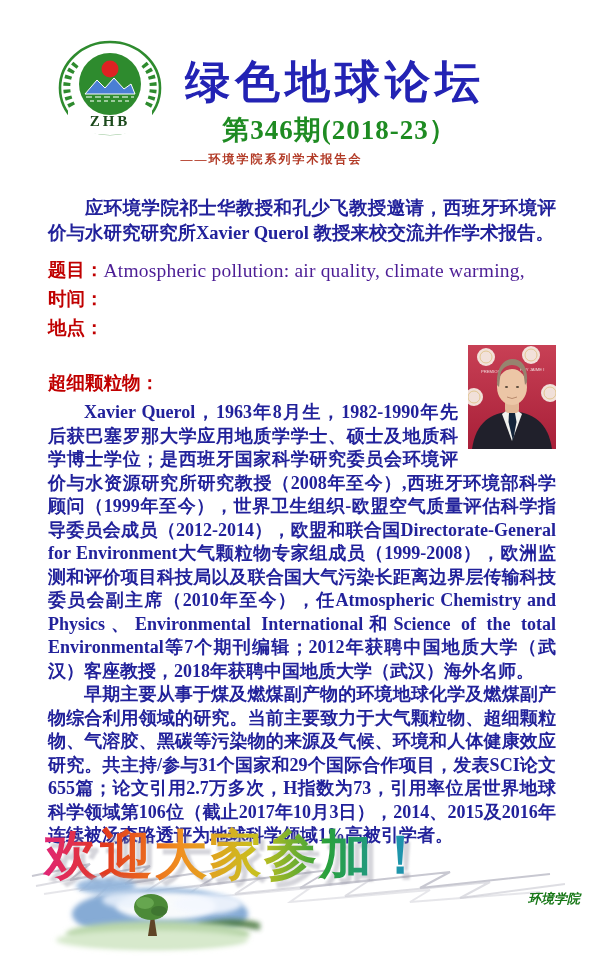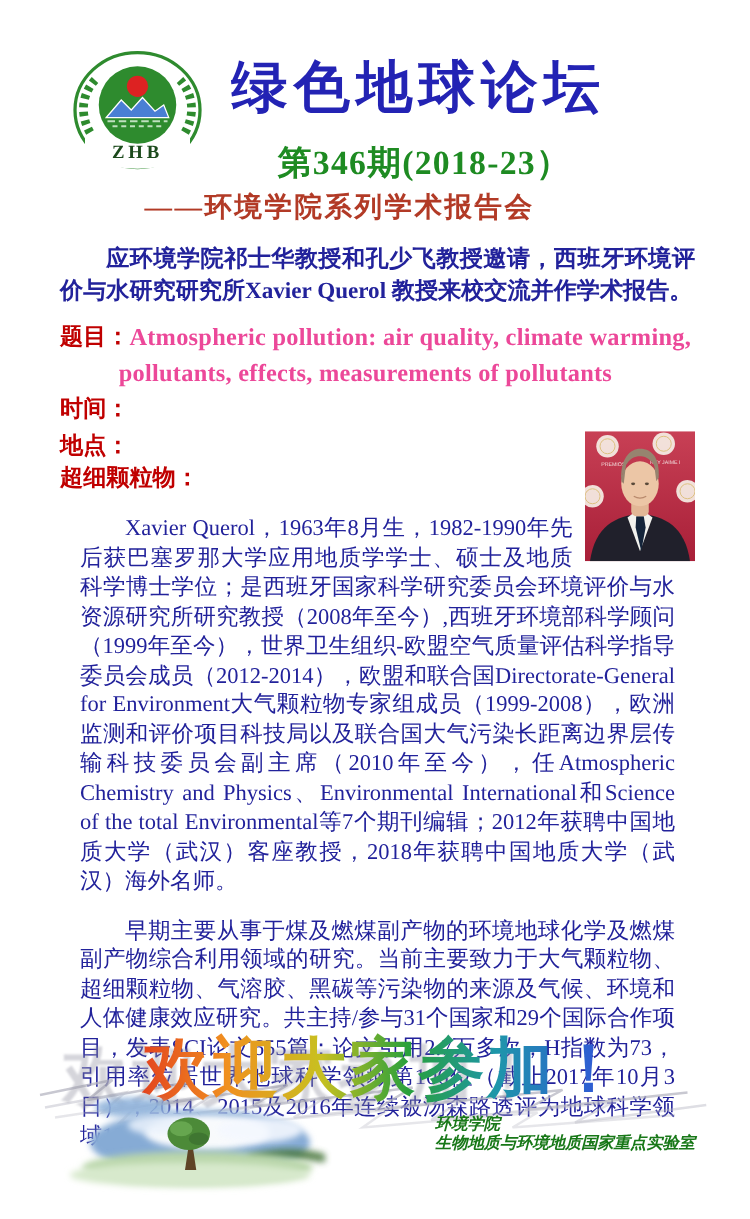--- a/index.html
+++ b/index.html
@@ -1,55 +1,55 @@
 <!DOCTYPE html>
 <html><head>
 <meta charset="utf-8">
 <style>
   html,body{margin:0;padding:0;background:#ffffff;}
   .poster{position:relative;width:600px;height:975px;background:#ffffff;overflow:hidden;
           font-family:"Liberation Serif","DejaVu Serif",serif;}
   
   .logo{position:absolute;left:56px;top:40px;width:108px;height:96px;}
-  .title-cn{position:absolute;top:40px;left:0;width:600px;box-sizing:border-box;padding-left:70px;
+  .title-cn{position:absolute;top:52px;left:0;width:600px;box-sizing:border-box;padding-left:70px;
             text-align:center;font-size:45px;font-weight:bold;letter-spacing:5px;color:#2323b4;
             font-family:"Liberation Serif","DejaVu Serif",serif;}
   .period{position:absolute;top:112px;left:0;width:600px;box-sizing:border-box;padding-left:55px;
           text-align:center;font-size:27px;font-weight:bold;color:#1e8b22;letter-spacing:1px;margin-left:12px;}
   .subtitle{position:absolute;top:151px;left:0;width:488px;box-sizing:border-box;padding-left:55px;
-            text-align:center;font-size:22px;font-weight:bold;color:#b23a26;letter-spacing:2px;}
+            text-align:center;font-size:12px;font-weight:bold;color:#b23a26;letter-spacing:2px;}
   
   .intro{position:absolute;top:196px;left:48px;width:508px;margin:0;
          font-size:18.5px;line-height:25px;color:#22229b;text-align:justify;text-indent:2em;
          font-weight:bold;}
   .info{position:absolute;top:256px;left:48px;width:514px;}
   .info-row{display:flex;line-height:29px;}
   .info-lbl{flex:0 0 47px;font-size:18.5px;font-weight:bold;color:#c00000;white-space:nowrap;text-align:right;}
-  .info-val{font-size:19px;font-weight:bold;color:#ec4899;}
+  .info-val{font-size:19px;font-weight:normal;color:#4c1d95;}
   .info-val.en{font-size:19.5px;letter-spacing:0.2px;}
   
   .bio{position:absolute;top:371px;left:48px;width:508px;}
   .bio-label{font-size:18.5px;font-weight:bold;color:#c00000;line-height:24px;margin-bottom:6px;}
   .photo{float:right;width:88px;height:104px;margin:-26px 0 6px 10px;}
-  .bio-p{margin:16px;font-size:18px;line-height:23.5px;color:#22229b;text-align:justify;
-         text-indent:2em;font-weight:normal;}
+  .bio-p{margin:0;font-size:18px;line-height:23.5px;color:#22229b;text-align:justify;
+         text-indent:2em;font-weight:bold;}
   
-  .welcome-wrap{position:absolute;top:820px;left:30px;width:540px;height:90px;text-align:center;}
+  .welcome-wrap{position:absolute;top:820px;left:30px;width:540px;height:90px;}
   .swoosh{position:absolute;left:0;top:38px;width:540px;height:45px;}
   .welcome{position:relative;font-size:53px;font-weight:bold;letter-spacing:2px;padding-left:14px;
            background:linear-gradient(90deg,#e0218a 0%,#e23b1e 14%,#f09020 28%,#c8c020 42%,
                       #28a03c 55%,#1e96aa 68%,#2e5fd2 82%,#8c28c8 93%,#c828b4 100%);
            -webkit-background-clip:text;background-clip:text;color:transparent;
            text-shadow:-6px 6px 3px rgba(150,150,165,0.0);}
   
   .welcome-echo{position:absolute;left:6px;top:6px;font-size:53px;font-weight:bold;letter-spacing:2px;
            padding-left:14px;color:rgba(145,145,160,0.38);filter:blur(1px);user-select:none;}
   
   .landscape{position:absolute;left:48px;top:874px;width:224px;height:82px;}
-  .sig{position:absolute;top:892px;left:348px;width:232px;text-align:left;color:#187818;
+  .sig{position:absolute;top:892px;left:348px;width:232px;text-align:right;color:#187818;
        font-size:13px;line-height:14.5px;font-weight:bold;font-style:italic;}
   .sig .date{font-style:normal;font-family:"Liberation Serif","DejaVu Serif",serif;}
 </style>
 </head>
 <body>
 
 <div class="poster">
 
   <svg class="logo" viewBox="0 0 108 96">
     <ellipse cx="54" cy="48" rx="50" ry="46" fill="#ffffff" stroke="#2e8b2e" stroke-width="2.6"></ellipse>
@@ -71,24 +71,20 @@
   <div class="title-cn">绿色地球论坛</div>
   <div class="period">第346期(2018-23）</div>
   <div class="subtitle">——环境学院系列学术报告会</div>
 
   <p class="intro">应环境学院祁士华教授和孔少飞教授邀请，西班牙环境评价与水研究研究所Xavier Querol 教授来校交流并作学术报告。</p>
 
   <div class="info">
     <div class="info-row">
       <span class="info-lbl">题目：</span>
       <span class="info-val en">Atmospheric pollution: air quality, climate warming,</span>
-    </div>
-    <div class="info-row">
-      <span class="info-lbl"></span>
-      <span class="info-val en">pollutants, effects, measurements of pollutants</span>
     </div>
     <div class="info-row">
       <span class="info-lbl">时间：</span>
     </div>
     <div class="info-row">
       <span class="info-lbl">地点：</span>
     </div>
   </div>
 
   <div class="bio">
@@ -163,16 +159,15 @@
     <ellipse cx="110" cy="60" rx="92" ry="13" fill="#b9d6aa" filter="url(#soft)"></ellipse>
     <ellipse cx="104" cy="66" rx="96" ry="10" fill="#d7e9cc" filter="url(#soft)"></ellipse>
     <path d="M100,62 l3,-20 l3,0 l3,20 z" fill="#5f4426"></path>
     <ellipse cx="103" cy="33" rx="17" ry="13" fill="#4c8a38"></ellipse>
     <ellipse cx="97" cy="29" rx="9" ry="6" fill="#69a852" opacity="0.9"></ellipse>
     <ellipse cx="111" cy="37" rx="8" ry="5" fill="#3c7030" opacity="0.8"></ellipse>
   </svg>
 
   <div class="sig">
     <div>环境学院</div>
-    <div>生物地质与环境地质国家重点实验室</div>
   </div>
 
 </div>
 
 </body></html>

